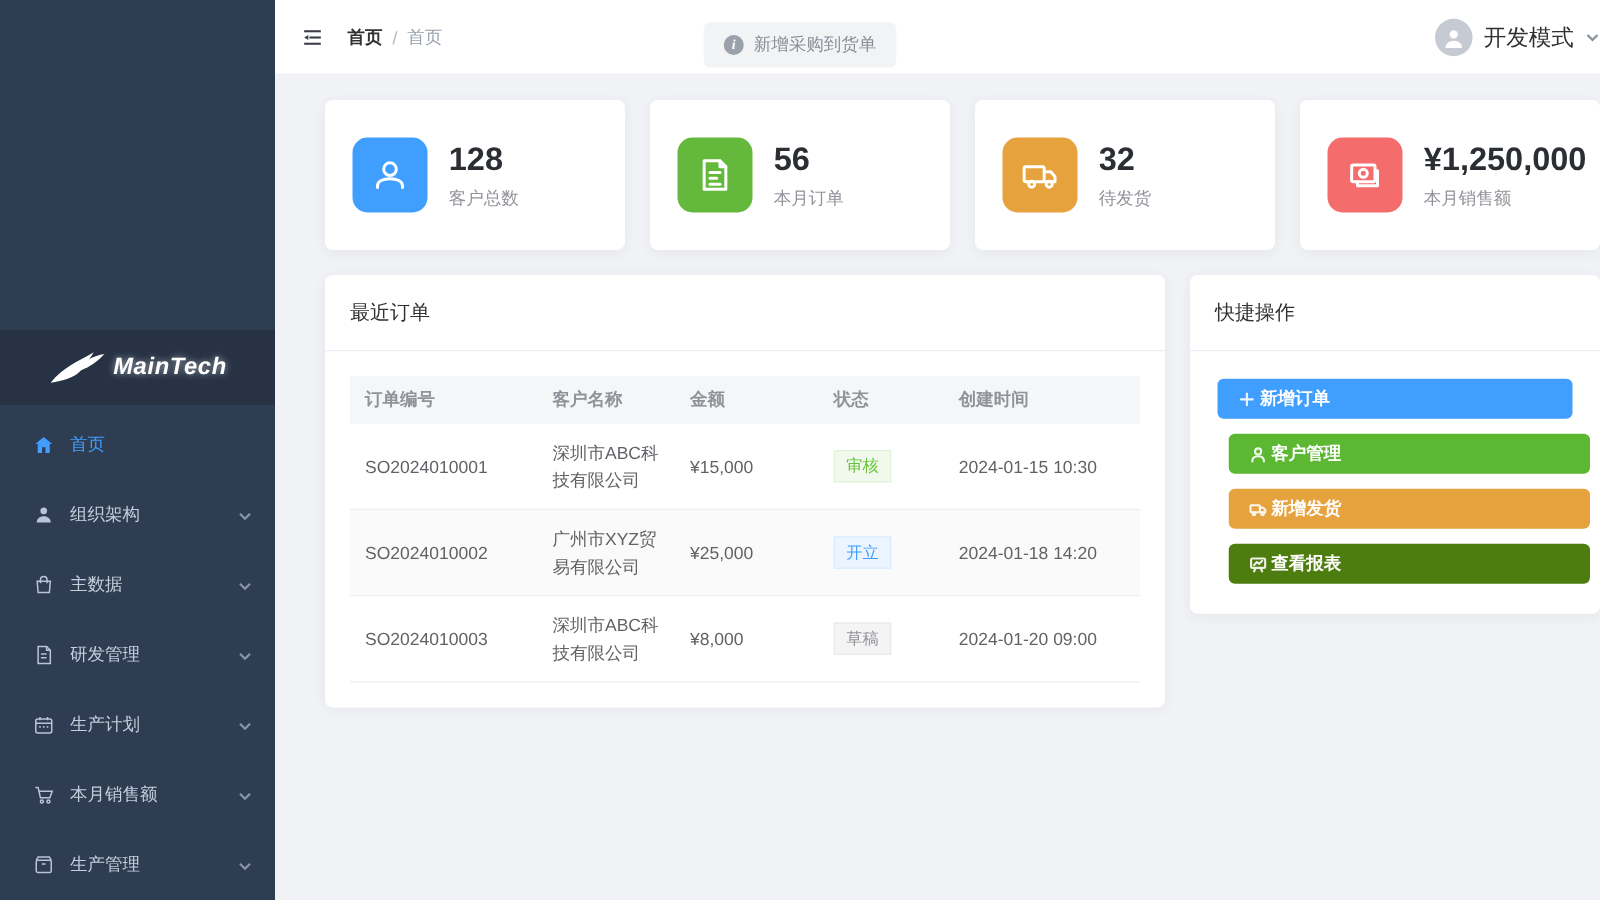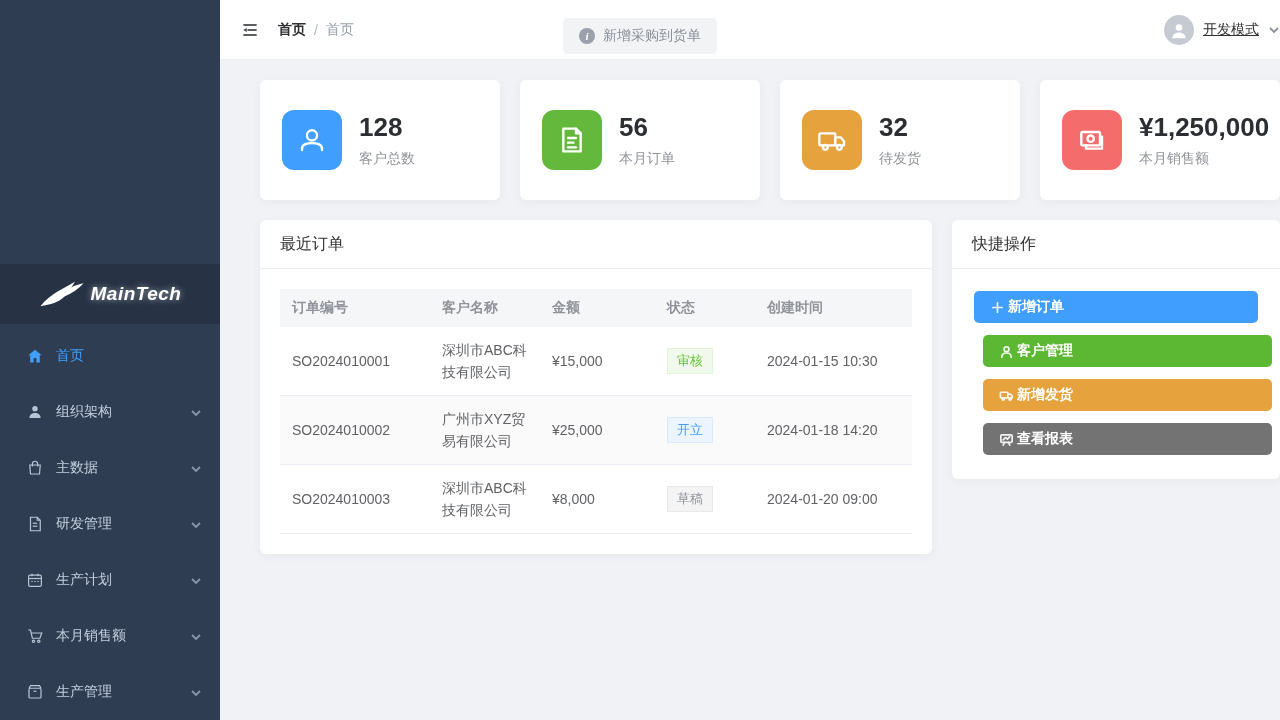--- a/index.html
+++ b/index.html
@@ -33,21 +33,21 @@
   .collapse-btn svg { width:20px; height:20px; stroke:#3a3f45; stroke-width:2; fill:none; }
   .breadcrumb { display:flex; align-items:center; gap:8px; font-size:14px; }
   .crumb-root { font-weight:bold; color:#303133; cursor:pointer; }
   .crumb-sep { color:#b0b6bf; }
   .crumb-current { color:#97a0ac; }
   .topbar-action { position:absolute; left:420px; transform:translateX(-50%); top:18px; height:36px; background:#f2f3f5; border:none; border-radius:5px; display:flex; align-items:center; gap:8px; padding:0 16px; color:#8a9099; font-size:14px; cursor:pointer; font-family:inherit; }
   .info-badge { width:16px; height:16px; border-radius:50%; background:#9aa1ab; color:#fff; font-size:11px; font-weight:bold; font-style:italic; display:flex; align-items:center; justify-content:center; font-family:"Liberation Serif",serif; }
   .user-area { margin-left:auto; display:flex; align-items:center; gap:9px; cursor:pointer; }
   .avatar { width:30px; height:30px; border-radius:50%; background:#c6cad2; display:flex; align-items:center; justify-content:center; overflow:hidden; }
   .avatar svg { width:20px; height:20px; fill:#fff; }
-  .user-name { font-size:14px; color:#303133;text-decoration:underline; }
+  .user-name { font-size:18px; color:#303133; }
   .user-chevron svg { width:12px; height:12px; stroke:#8a9099; stroke-width:1.8; fill:none; display:block; }
 
   
   .content { padding:20px; flex:1;margin-left:20px; }
 
   
   .cards { display:grid; grid-template-columns:repeat(4,1fr); gap:20px; margin-bottom:20px; }
   .card { background:#fff; border-radius:6px; height:120px; display:flex; align-items:center; padding-left:22px; box-shadow:0 2px 10px rgba(31,45,61,.05); }
   .stat-icon { width:60px; height:60px; border-radius:12px; display:flex; align-items:center; justify-content:center; margin-right:17px; flex-shrink:0; }
   .stat-icon svg { width:32px; height:32px; stroke:#fff; stroke-width:1.8; fill:none; stroke-linecap:round; stroke-linejoin:round; }
@@ -56,21 +56,21 @@
   .stat-orange { background:#e6a23c; }
   .stat-red { background:#f56c6c; }
   .stat-value { font-size:26px; font-weight:bold; color:#2b2f33; line-height:1.2; }
   .stat-label { font-size:14px; color:#909399; margin-top:6px; }
 
   
   .panels { display:flex; gap:20px; align-items:flex-start; }
   .panel { background:#fff; border-radius:6px; box-shadow:0 2px 10px rgba(31,45,61,.05); }
   .panel-orders { width:672px; }
   .panel-quick { width:328px; }
-  .panel-header { height:49px; display:flex; align-items:center; padding:0 20px; border-bottom:1px solid #ebeef5; }
+  .panel-header { height:61px; display:flex; align-items:center; padding:0 20px; border-bottom:1px solid #ebeef5; }
   .panel-title { font-size:16px; color:#303133; }
   .panel-body { padding:20px; }
 
   
   table.orders { width:100%; border-collapse:collapse; table-layout:fixed; }
   table.orders th { background:#f5f6f8; color:#909399; font-size:14px; font-weight:bold; text-align:left; padding:10px 12px; }
   table.orders td { font-size:14px; color:#606266; padding:12px 12px; border-bottom:1px solid #ebeef5; vertical-align:middle; line-height:22px; }
   table.orders tr.stripe td { background:#fafafa; }
   .col-no { width:150px; } .col-cust { width:110px; } .col-amt { width:115px; } .col-status { width:100px; } .col-time { width:157px; }
   .badge { display:inline-block; padding:3px 9px; font-size:13px; border-radius:0; border:1px solid transparent; line-height:18px; }
@@ -80,21 +80,21 @@
 
   
   .quick-body { padding:22px 0 12px 0; }
   .qa-btn { display:flex; align-items:center; height:32px; border:none; border-radius:5px; color:#fff; font-size:14px; font-weight:bold; font-family:Liberation Serif, serif; cursor:pointer; padding:0 0 0 16px; margin-bottom:12px; text-align:left; }
   .qa-btn svg { width:15px; height:15px; stroke:#fff; fill:none; stroke-width:1.8; stroke-linecap:round; stroke-linejoin:round; margin-right:3px; opacity:.9; }
   .qa-first { margin-left:22px; width:284px; }
   .qa-indent { margin-left:31px; width:289px; }
   .qa-blue { background:#409eff; }
   .qa-green { background:#5cb832; }
   .qa-orange { background:#e6a23c; }
-  .qa-gray { background:#737373; }
+  .qa-gray { background:#4d7c0f; }
 </style>
 </head>
 <body>
 
 <div class="app">
 
   <aside class="sidebar">
     <div class="logo">
       <svg viewBox="0 0 64 40">
         <path d="M2 37 C16 19 34 13 50 3 C44 13 40 19 34 25 C28 31 16 35 2 37 Z" fill="#ffffff"></path>

